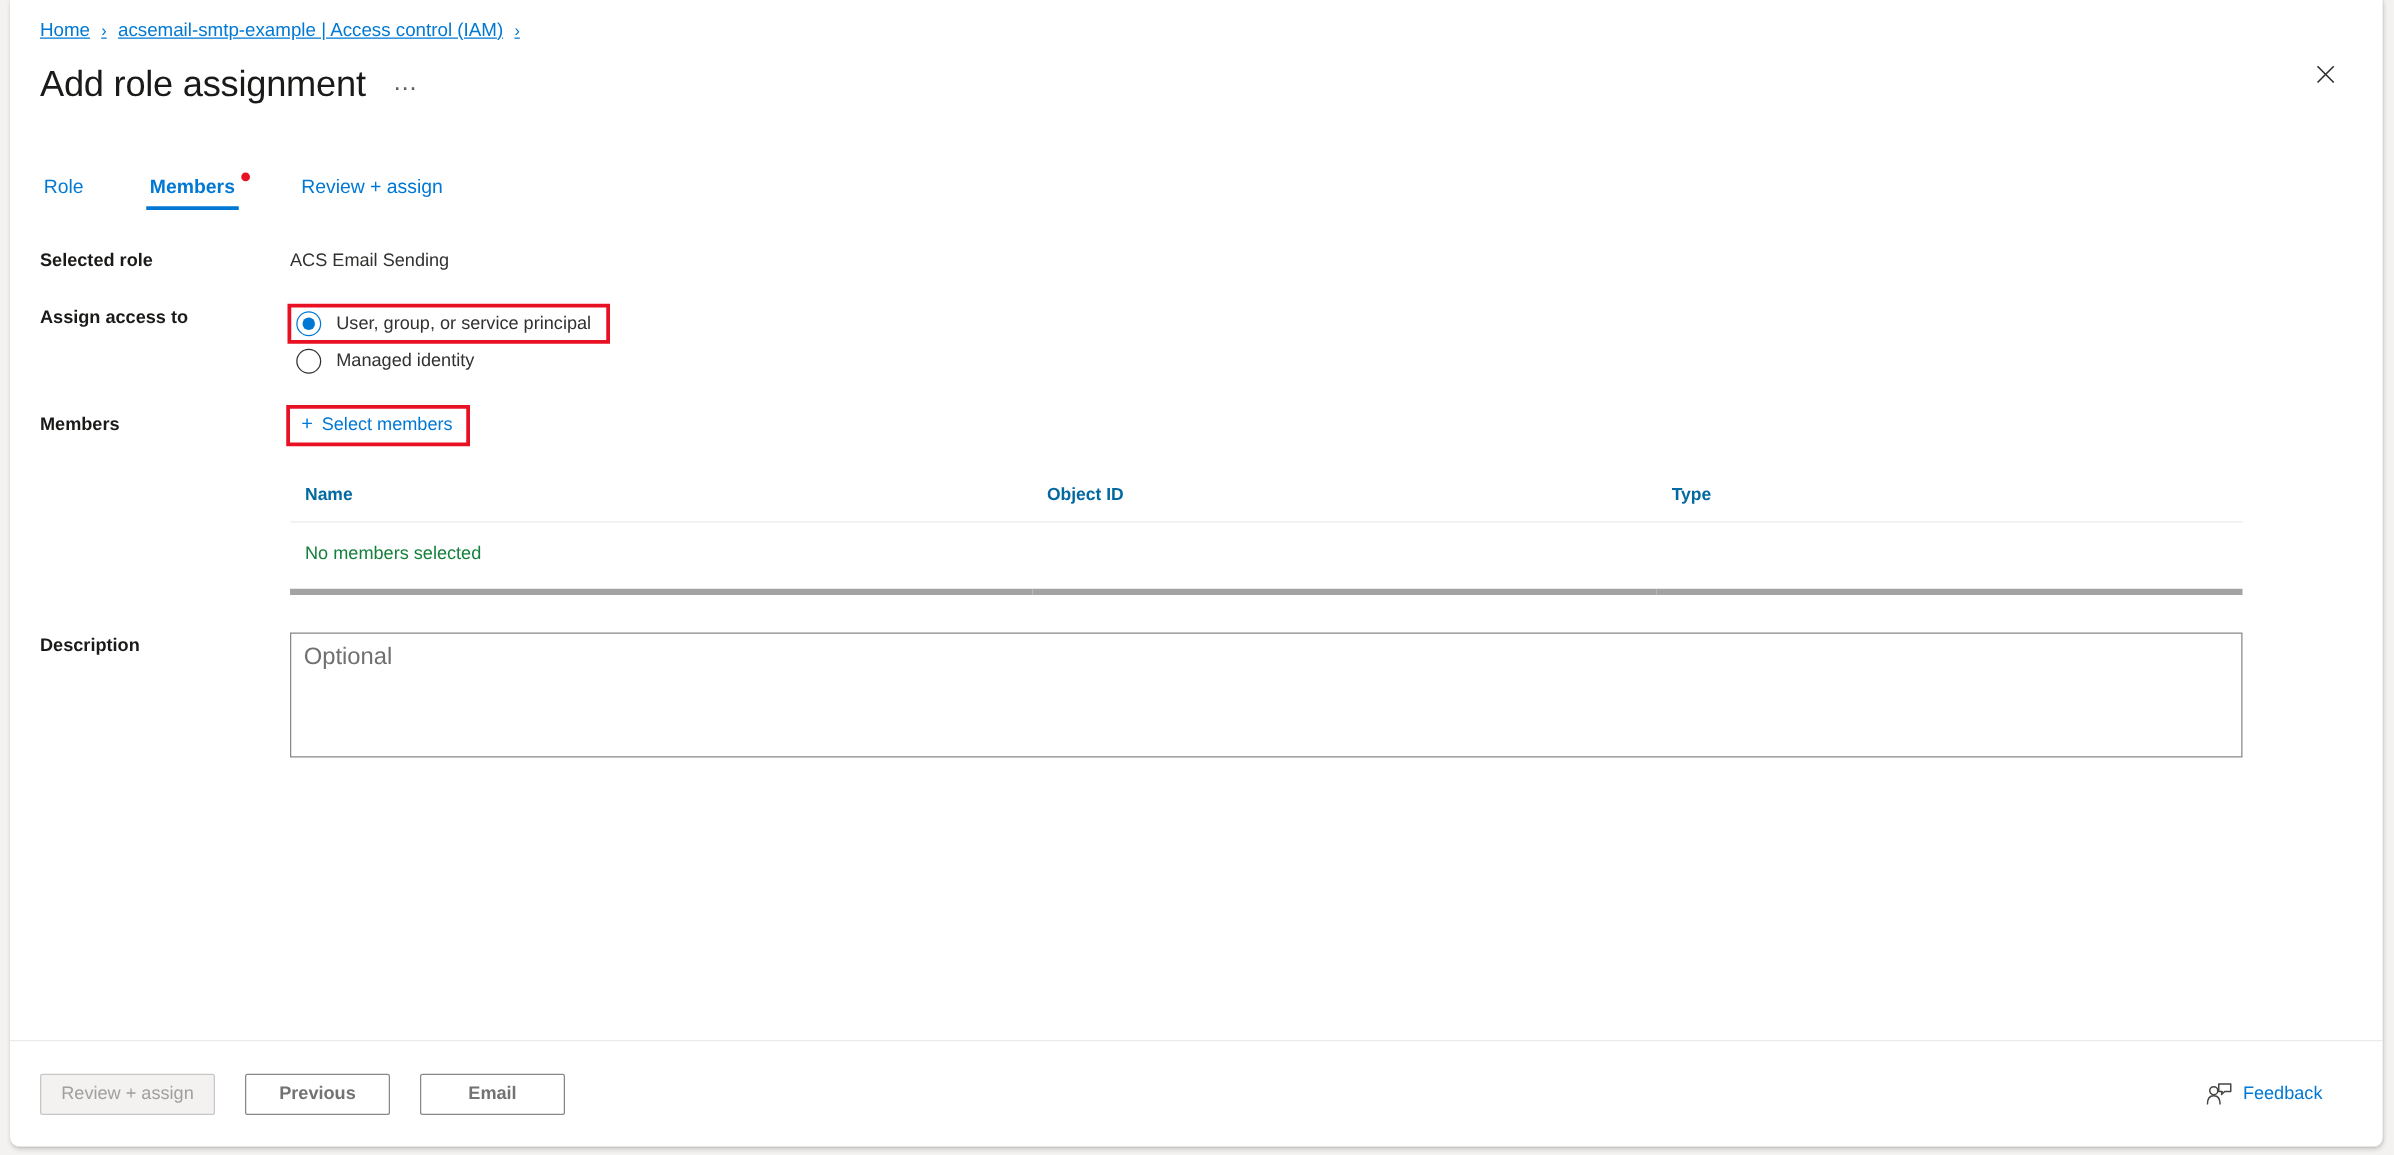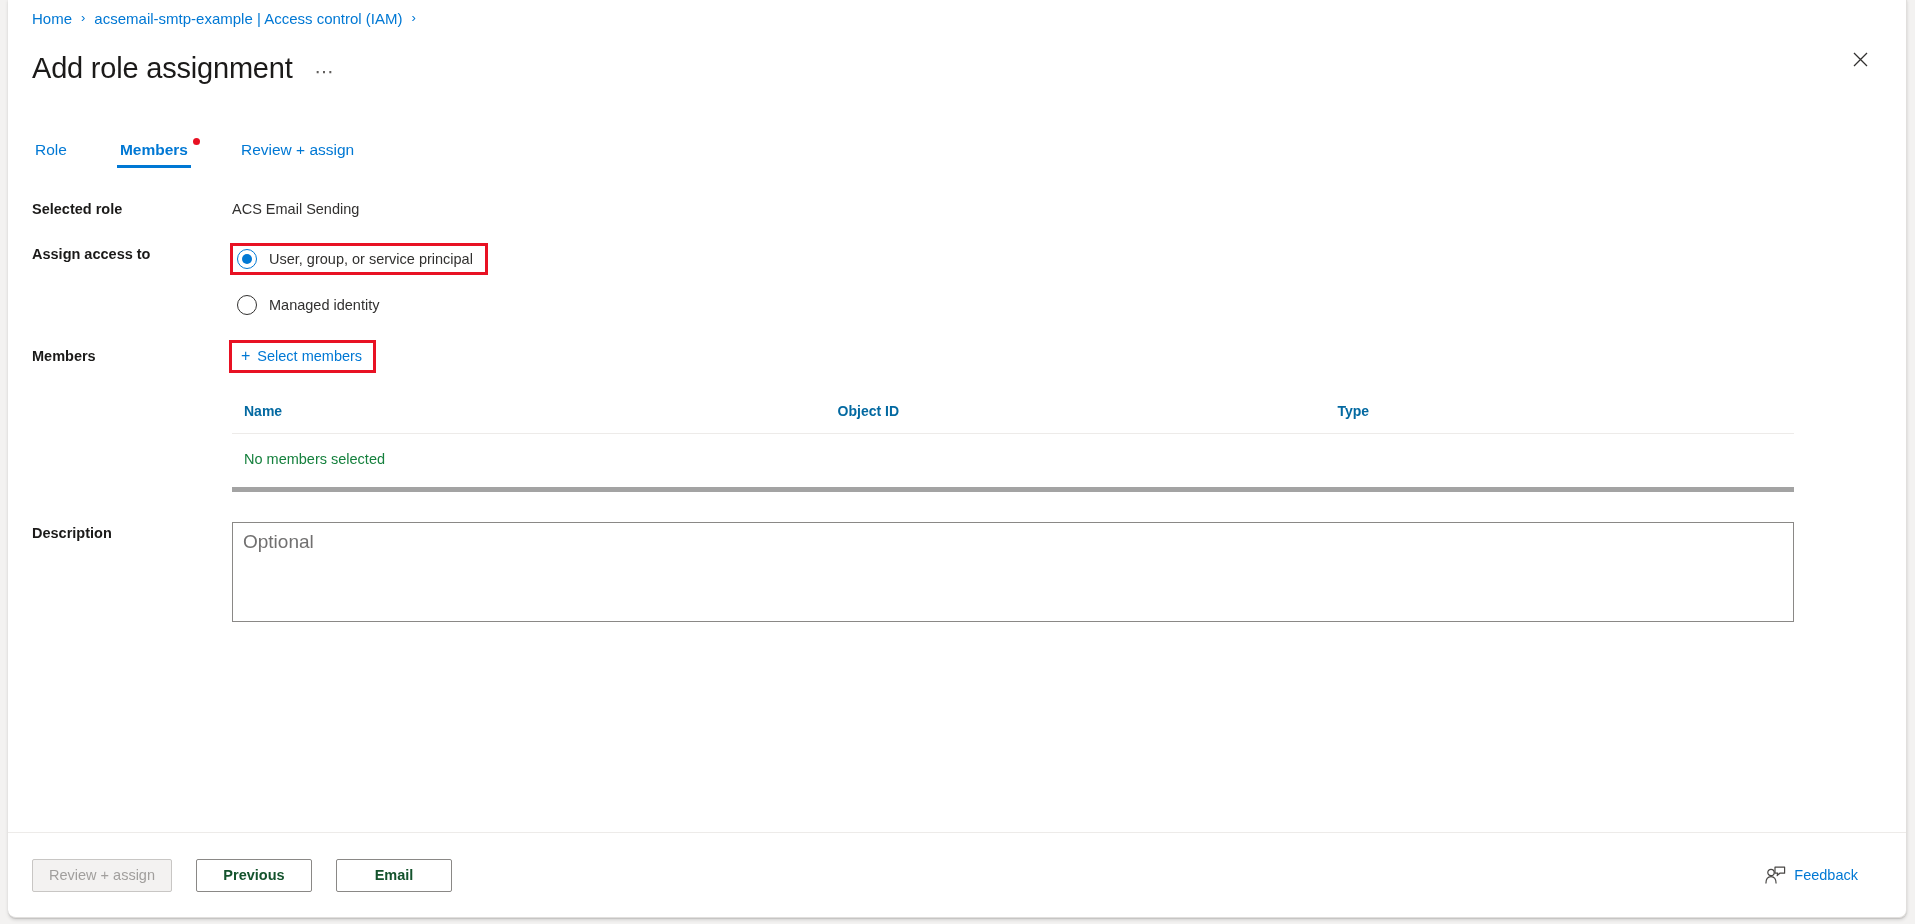--- a/index.html
+++ b/index.html
@@ -21,24 +21,25 @@
     border-bottom: 1px solid #e1dfdd;
     box-shadow: 0 1.6px 3.6px rgba(0,0,0,0.13), 0 0.3px 0.9px rgba(0,0,0,0.10);
     display: flex;
     flex-direction: column;
   }
 
   
   .header { padding: 10px 24px 0 24px; flex: 0 0 auto; position: relative; }
 
   .breadcrumb {
-    display: flex; align-items: flex-start;
+    display: flex; align-items: center;
     font-size: 15px;
     height: 28px;
     color: #0078d4;
+    text-decoration: underline;
   }
   .crumb-link {
     color: #0078d4;
     cursor: pointer;
     white-space: nowrap;
   }
   .crumb-sep {
     color: #0078d4;
     margin: 0 9px;
     font-size: 13px;
@@ -138,21 +139,21 @@
   }
   .form-field { flex: 1 1 auto; min-width: 0; }
 
   .static-value {
     font-size: 14.5px;
     color: #323130;
     padding-top: 3px;
   }
 
   
-  .radio-group { display: flex; flex-direction: column; gap: 16px; }
+  .radio-group { display: flex; flex-direction: column; }
   .radio-row {
     display: flex;
     align-items: center;
     cursor: pointer;
     padding: 4px 14px 4px 5px;
     width: fit-content;
   }
   .radio-row.highlighted {
     border: 3px solid #e81123;
     padding: 3px 12px 3px 4px;
@@ -266,21 +267,21 @@
   }
   .btn {
     font-family: "Liberation Sans", sans-serif;
     font-size: 14.5px;
     height: 33px;
     min-width: 116px;
     padding: 0 16px;
     background: #ffffff;
     border: 1px solid #8a8886;
     border-radius: 2px;
-    color: #14532d;
+    color: #737373;
     cursor: pointer;
     margin-right: 24px;
     font-weight: 600;
   }
   .btn.disabled {
     background: #f3f2f1;
     border-color: #c8c6c4;
     color: #a19f9d;
     cursor: default;
     font-weight: 400;

